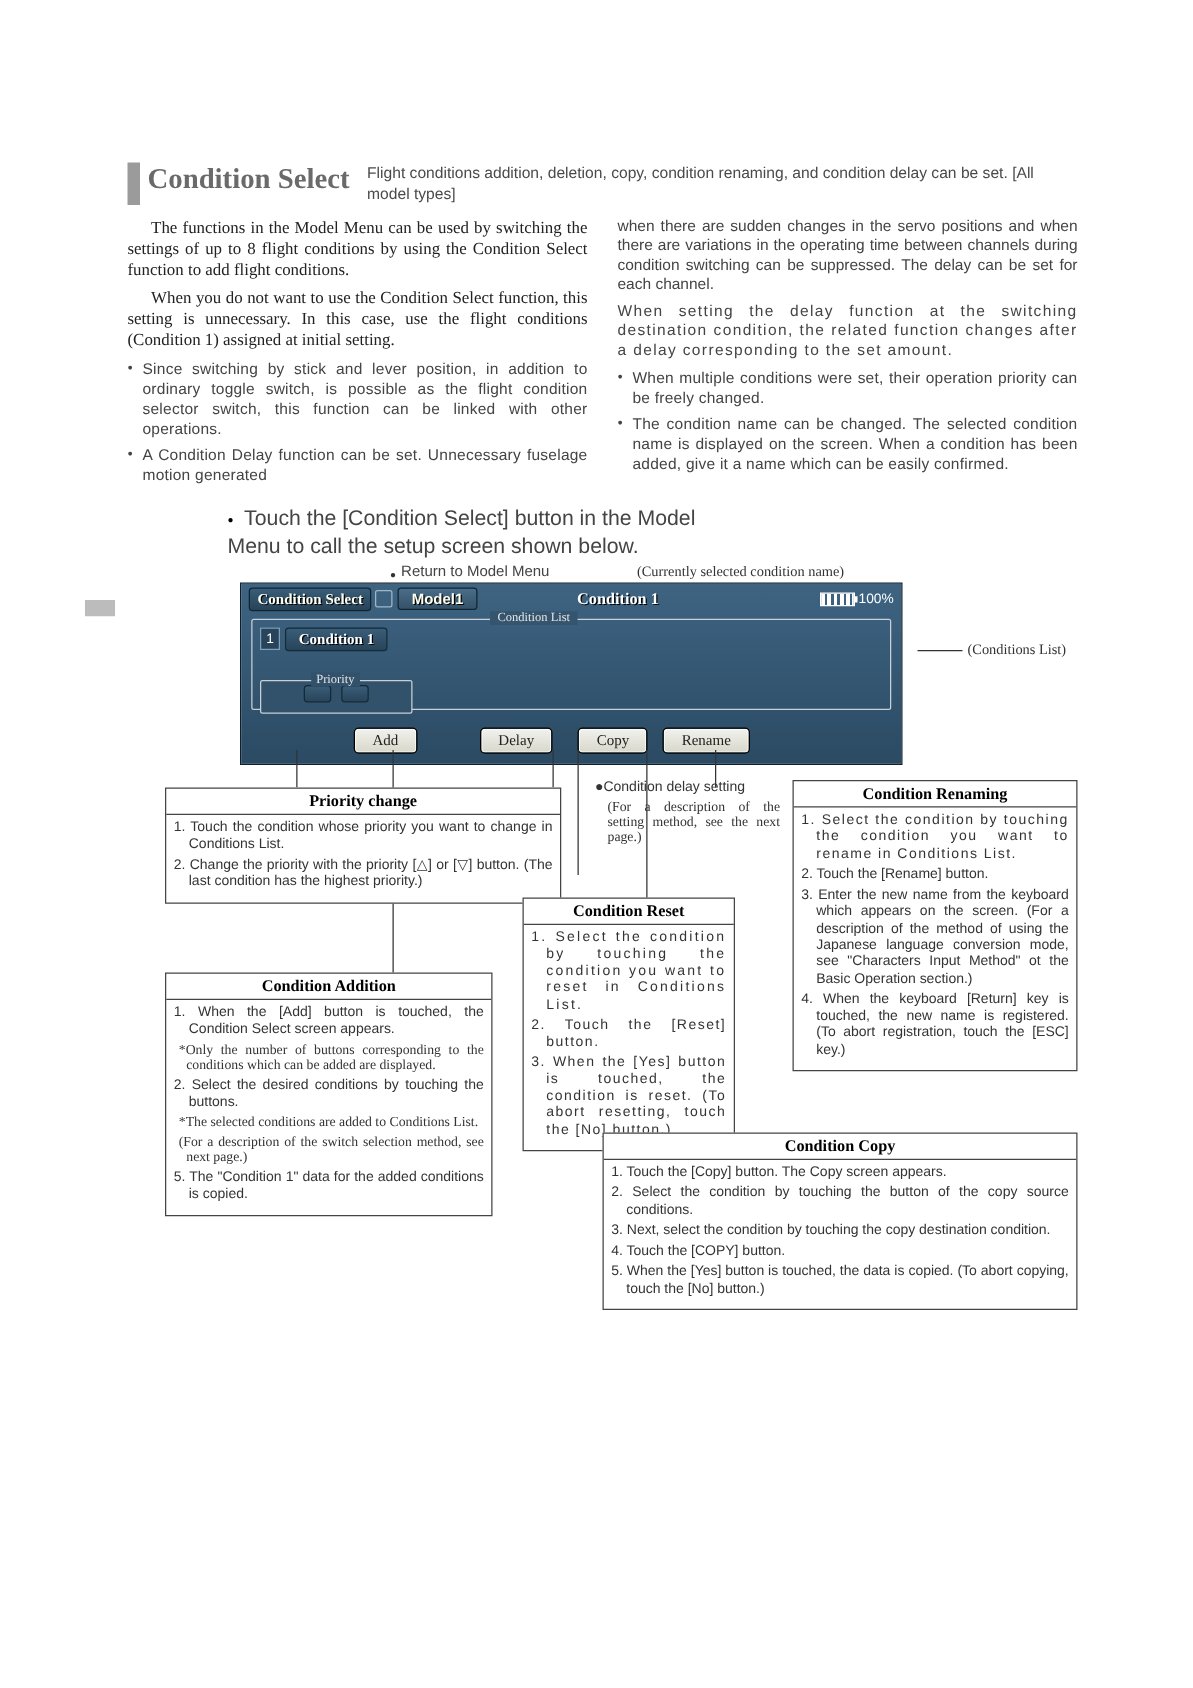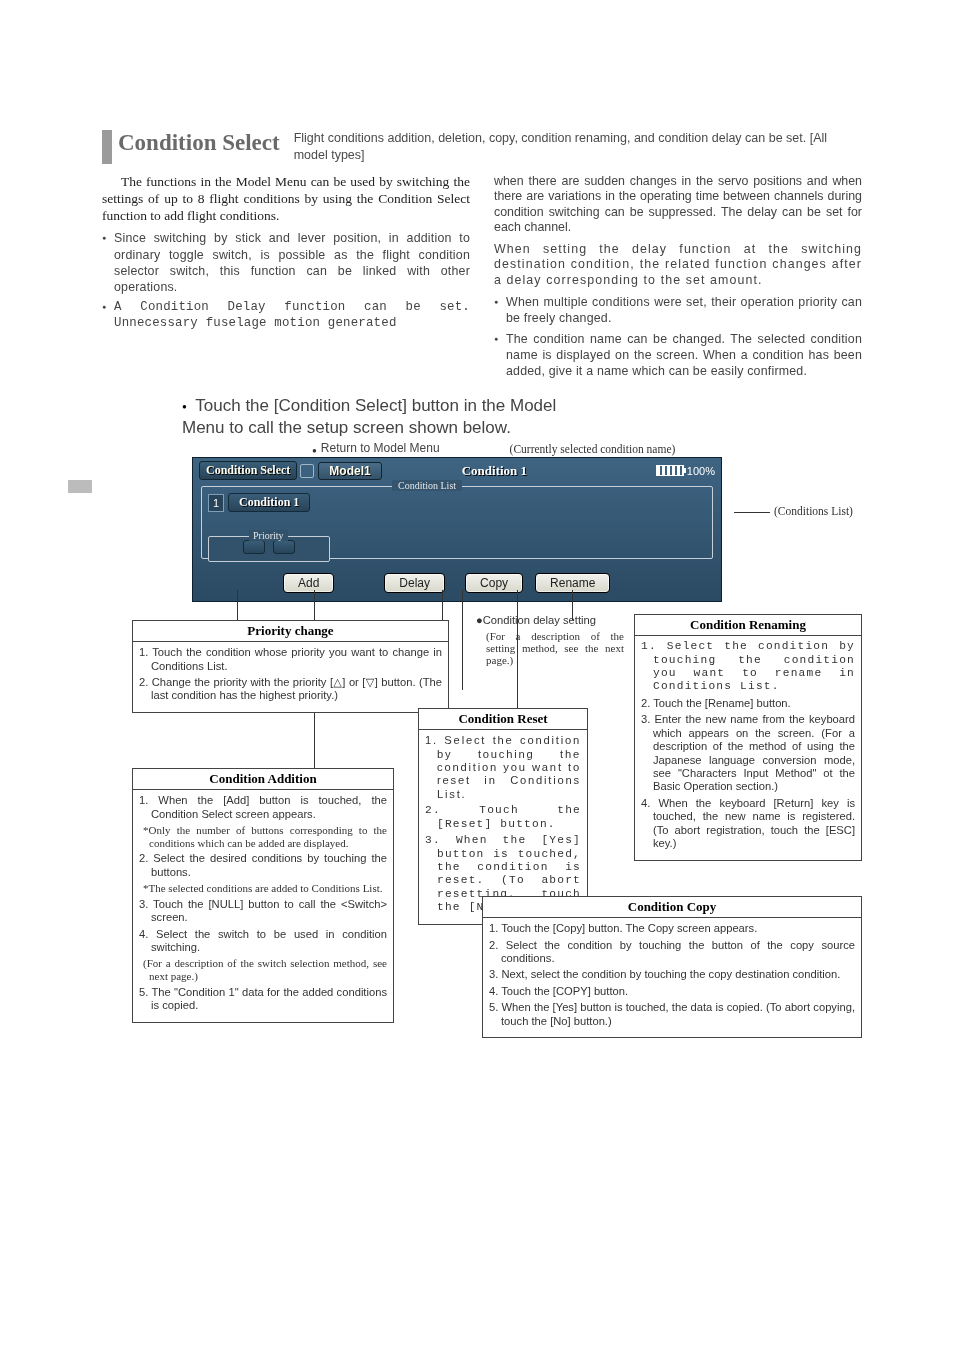--- a/index.html
+++ b/index.html
@@ -72,21 +72,21 @@
     letter-spacing: 0.2px;
   }
   ul.bullets > li::before {
     content: "●";
     position: absolute;
     left: 0;
     top: 0;
     font-size: 7px;
     line-height: 2.4;
   }
-  .tracked { letter-spacing: 1.2px; font-family: Liberation Mono, monospace; }
+  .tracked { letter-spacing: 1.2px; }
   .tracked2 { letter-spacing: 2.8px; }
 
   .side-tab {
     position: absolute;
     left: 68px;
     top: 480px;
     width: 24px;
     height: 13px;
     background: #bcbcbc;
   }
@@ -248,21 +248,21 @@
     display: flex;
     align-items: center;
     padding: 10px 8px 8px 150px;
     gap: 50px;
   }
   .sb-btn {
     border: 1px solid #000;
     background: linear-gradient(#f2f2ee,#d7d7ca);
     border-radius: 4px;
     padding: 2px 14px;
-    font-family: Liberation Sans, sans-serif;
+    font-family: Liberation Serif, serif;
     font-size: 12px;
     color: #222;
     box-shadow: inset 0 0 0 1px rgba(255,255,255,.6);
   }
   .screen-callout-right {
     position: absolute;
     left: 632px;
     top: 48px;
     font-family: "Times New Roman", serif;
     font-size: 11.5px;
@@ -339,20 +339,21 @@
   <div class="side-tab"></div>
 
   <div class="title-row">
     <div class="title">Condition Select</div>
     <div class="subtitle">Flight conditions addition, deletion, copy, condition renaming, and condition delay can be set. [All model types]</div>
   </div>
 
   <div class="two-col">
     <div class="col">
       <p class="serif-p">The functions in the Model Menu can be used by switching the settings of up to 8 flight conditions by using the Condition Select function to add flight conditions.</p>
+      <p class="serif-p">When you do not want to use the Condition Select function, this setting is unnecessary. In this case, use the flight conditions (Condition 1) assigned at initial setting.</p>
       <ul class="bullets">
         <li>Since switching by stick and lever position, in addition to ordinary toggle switch, is possible as the flight condition selector switch, this function can be linked with other operations.</li>
         <li class="tracked">A Condition Delay function can be set. Unnecessary fuselage motion generated</li>
       </ul>
     </div>
     <div class="col">
       <p class="serif-p-noindent" style="font-family:Arial;font-size:12.4px;color:#444;">when there are sudden changes in the servo positions and when there are variations in the operating time between channels during condition switching can be suppressed. The delay can be set for each channel.</p>
       <p class="serif-p-noindent tracked" style="font-family:Arial;font-size:12.4px;color:#444;letter-spacing:1.1px;">When setting the delay function at the switching destination condition, the related function changes after a delay corresponding to the set amount.</p>
       <ul class="bullets">
         <li>When multiple conditions were set, their operation priority can be freely changed.</li>
@@ -436,24 +437,20 @@
       <div class="ibox-title">Condition Addition</div>
       <div class="ibox-body">
         <ol>
           <li>1. When the [Add] button is touched, the Condition Select screen appears.</li>
         </ol>
         <div class="note">*Only the number of buttons corresponding to the conditions which can be added are displayed.</div>
         <ol>
           <li>2. Select the desired conditions by touching the buttons.</li>
         </ol>
         <div class="note">*The selected conditions are added to Conditions List.</div>
-        <ol>
-          <li>3. Touch the [NULL] button to call the &lt;Switch&gt; screen.</li>
-          <li>4. Select the switch to be used in condition switching.</li>
-        </ol>
         <div class="note">(For a description of the switch selection method, see next page.)</div>
         <ol>
           <li>5. The "Condition 1" data for the added conditions is copied.</li>
         </ol>
       </div>
     </div>
 
     <div class="ibox" style="left:316px;top:100px;width:170px;">
       <div class="ibox-title">Condition Reset</div>
       <div class="ibox-body">

